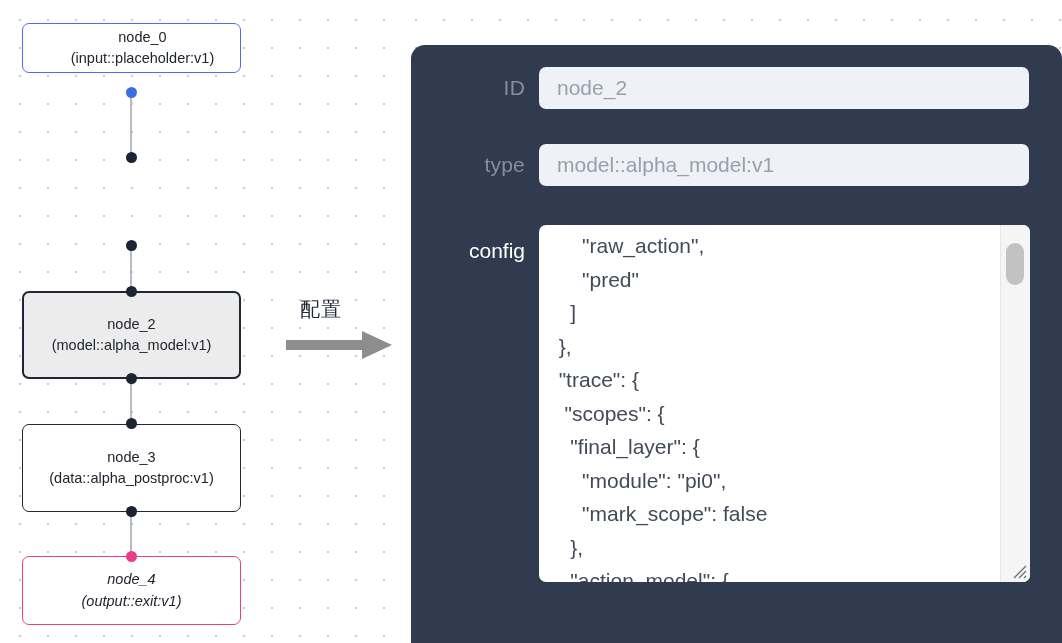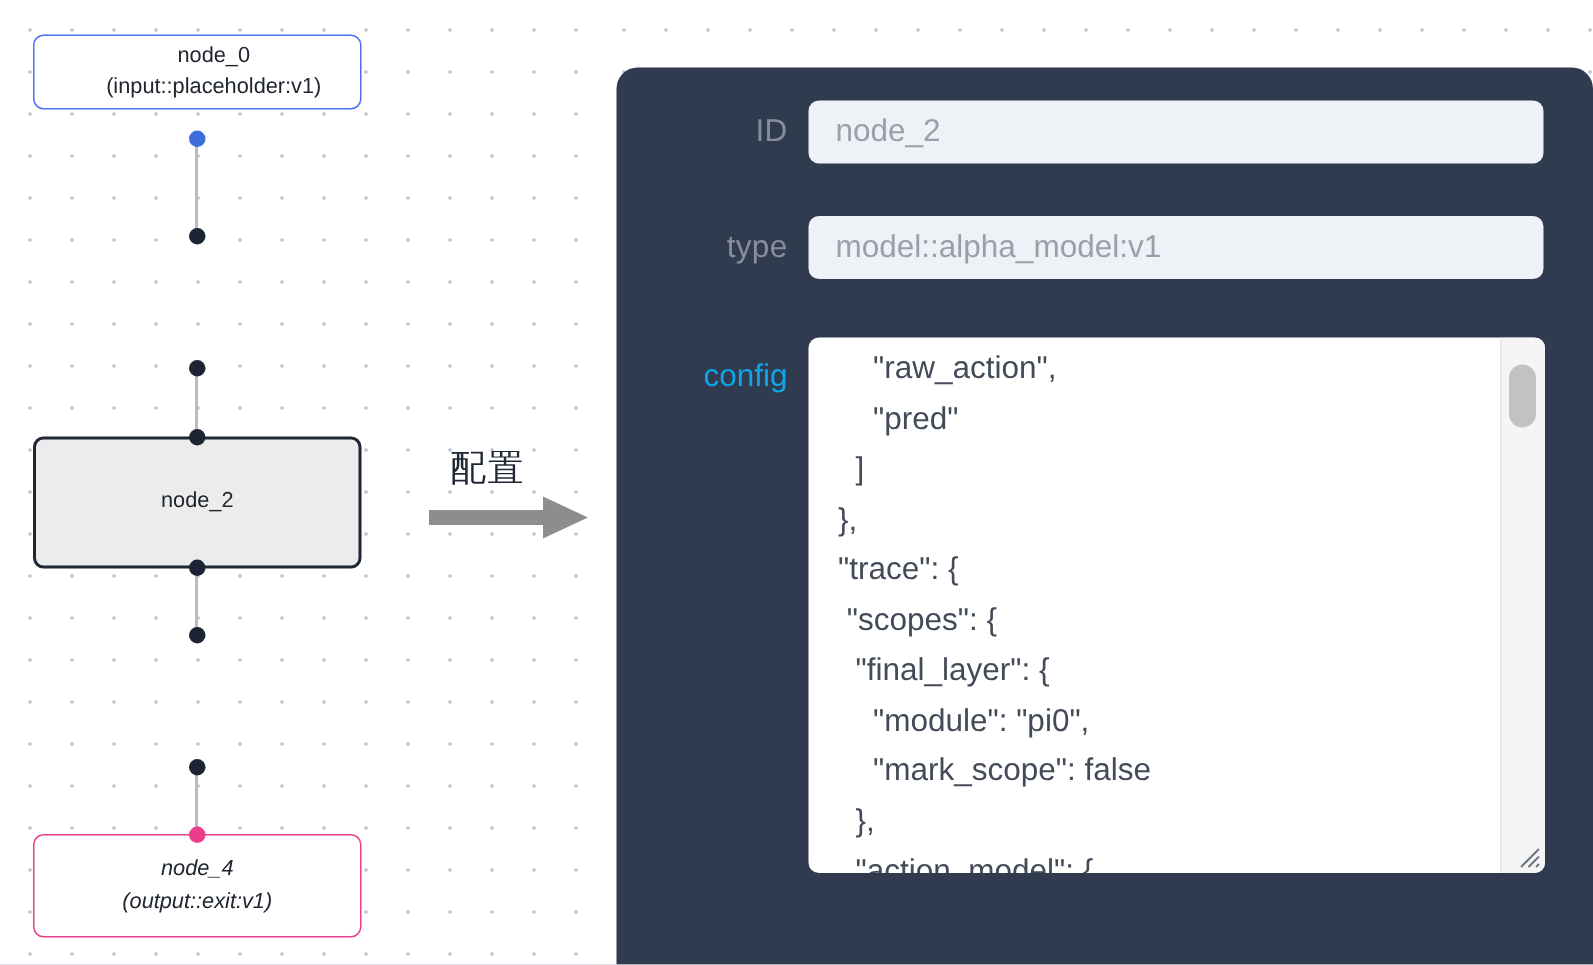--- a/index.html
+++ b/index.html
@@ -91,21 +91,21 @@
   
   #flow-arrow-group {
     position: absolute;
     left: 286px; top: 296px;
     width: 112px; height: 68px;
     z-index: 6;
   }
   #flow-arrow-label {
     position: absolute;
     left: 14px; top: 0;
-    font-size: 24px;
+    font-size: 20px;
     color: #1f2733;
     font-family: "DejaVu Sans", "Liberation Sans", sans-serif;
     letter-spacing: 1px;
     white-space: nowrap;
   }
   #flow-arrow-svg { position: absolute; left: 0; top: 33px; }
 
   
   #config-panel {
     position: absolute;
@@ -150,21 +150,21 @@
 
   
   #row-config {
     position: absolute;
     left: 18px; top: 180px;
     display: flex;
     align-items: flex-start;
     width: 625px;
   }
   #config-label {
-    color: #0ea5e9;
+    color: #ffffff;
     font-size: 21px;
     text-align: right;
     width: 110px;
     padding-right: 14px;
     flex: 0 0 110px;
     padding-top: 14px;
   }
   #config-textarea-wrap {
     position: relative;
     width: 491px;
@@ -242,24 +242,29 @@
       <div class="n-id">node_0</div>
       <div class="n-type">(input::placeholder:v1)</div>
     </div>
     <div class="handle blue" style="left:126px; top:87px;"></div>
 
     <div class="handle" style="left:126px; top:152px;"></div>
     <div class="handle" style="left:126px; top:240px;"></div>
 
     <div class="node is-selected" style="left:22px; top:291px; width:219px; height:88px;">
       <div class="n-id">node_2</div>
+      <div class="n-type">(model::alpha_model:v1)</div>
     </div>
     <div class="handle" style="left:126px; top:286px;"></div>
     <div class="handle" style="left:126px; top:373px;"></div>
 
+    <div class="node" style="left:22px; top:424px; width:219px; height:88px;">
+      <div class="n-id">node_3</div>
+      <div class="n-type">(data::alpha_postproc:v1)</div>
+    </div>
     <div class="handle" style="left:126px; top:418px;"></div>
     <div class="handle" style="left:126px; top:506px;"></div>
 
     <div class="node is-output" style="left:22px; top:556px; width:219px; height:69px;font-style:italic;">
       <div class="n-id">node_4</div>
       <div class="n-type">(output::exit:v1)</div>
     </div>
     <div class="handle pink" style="left:126px; top:551px;"></div>
   </div>
 

